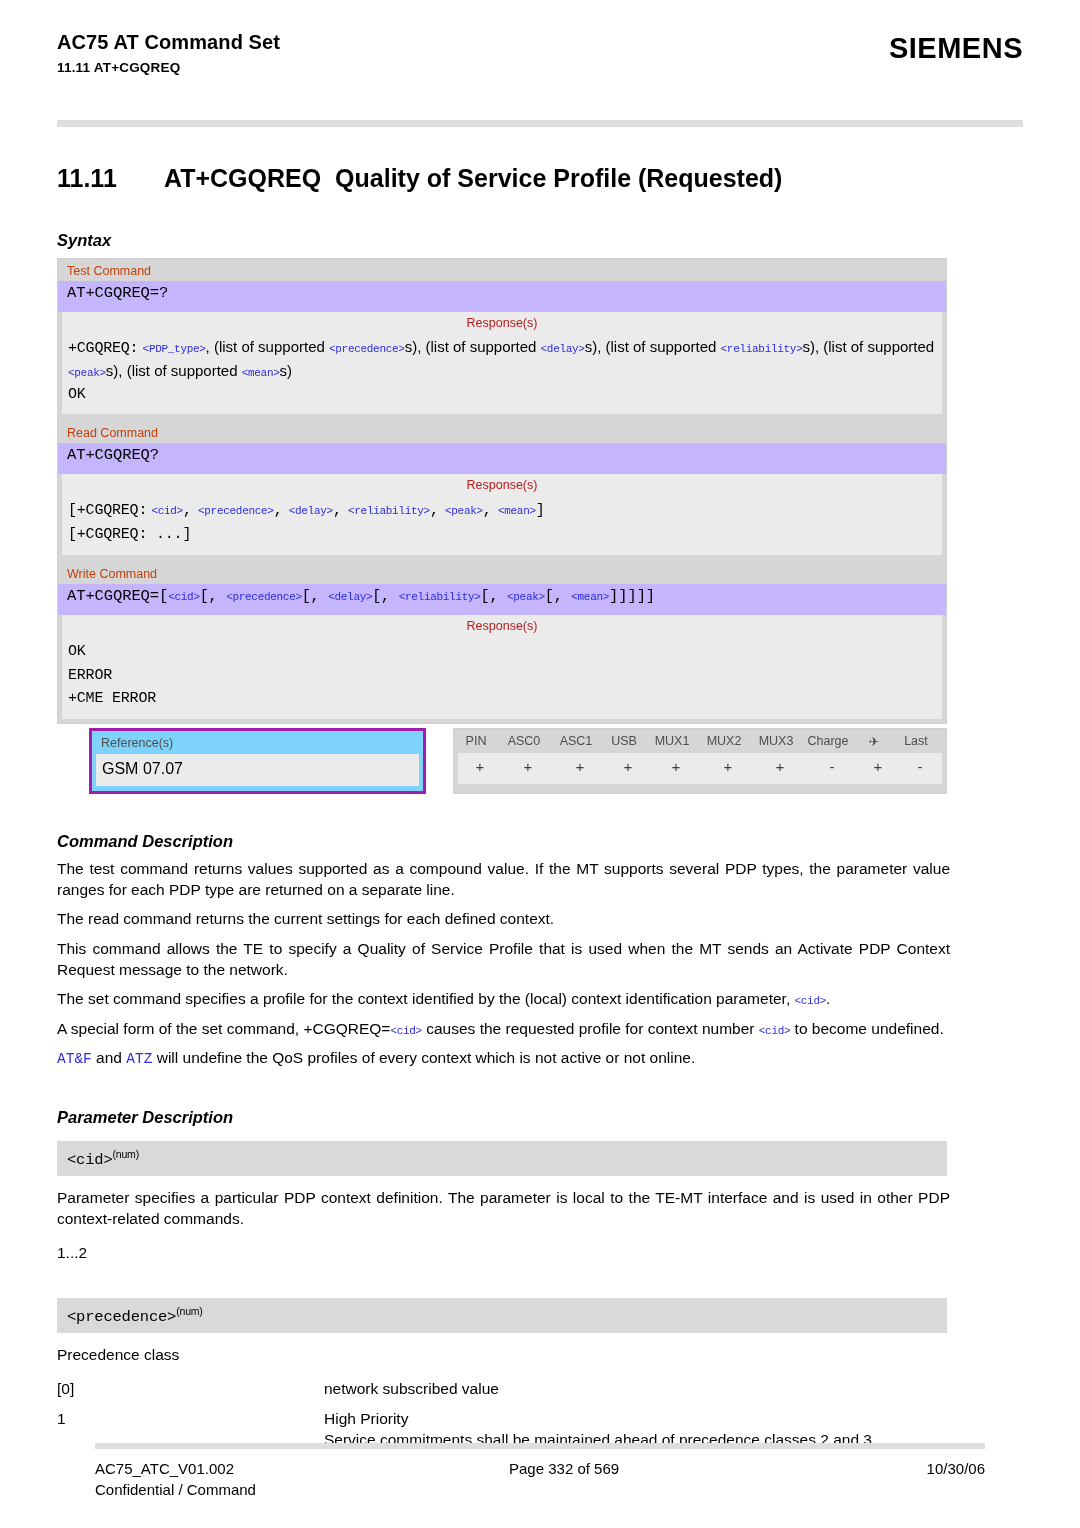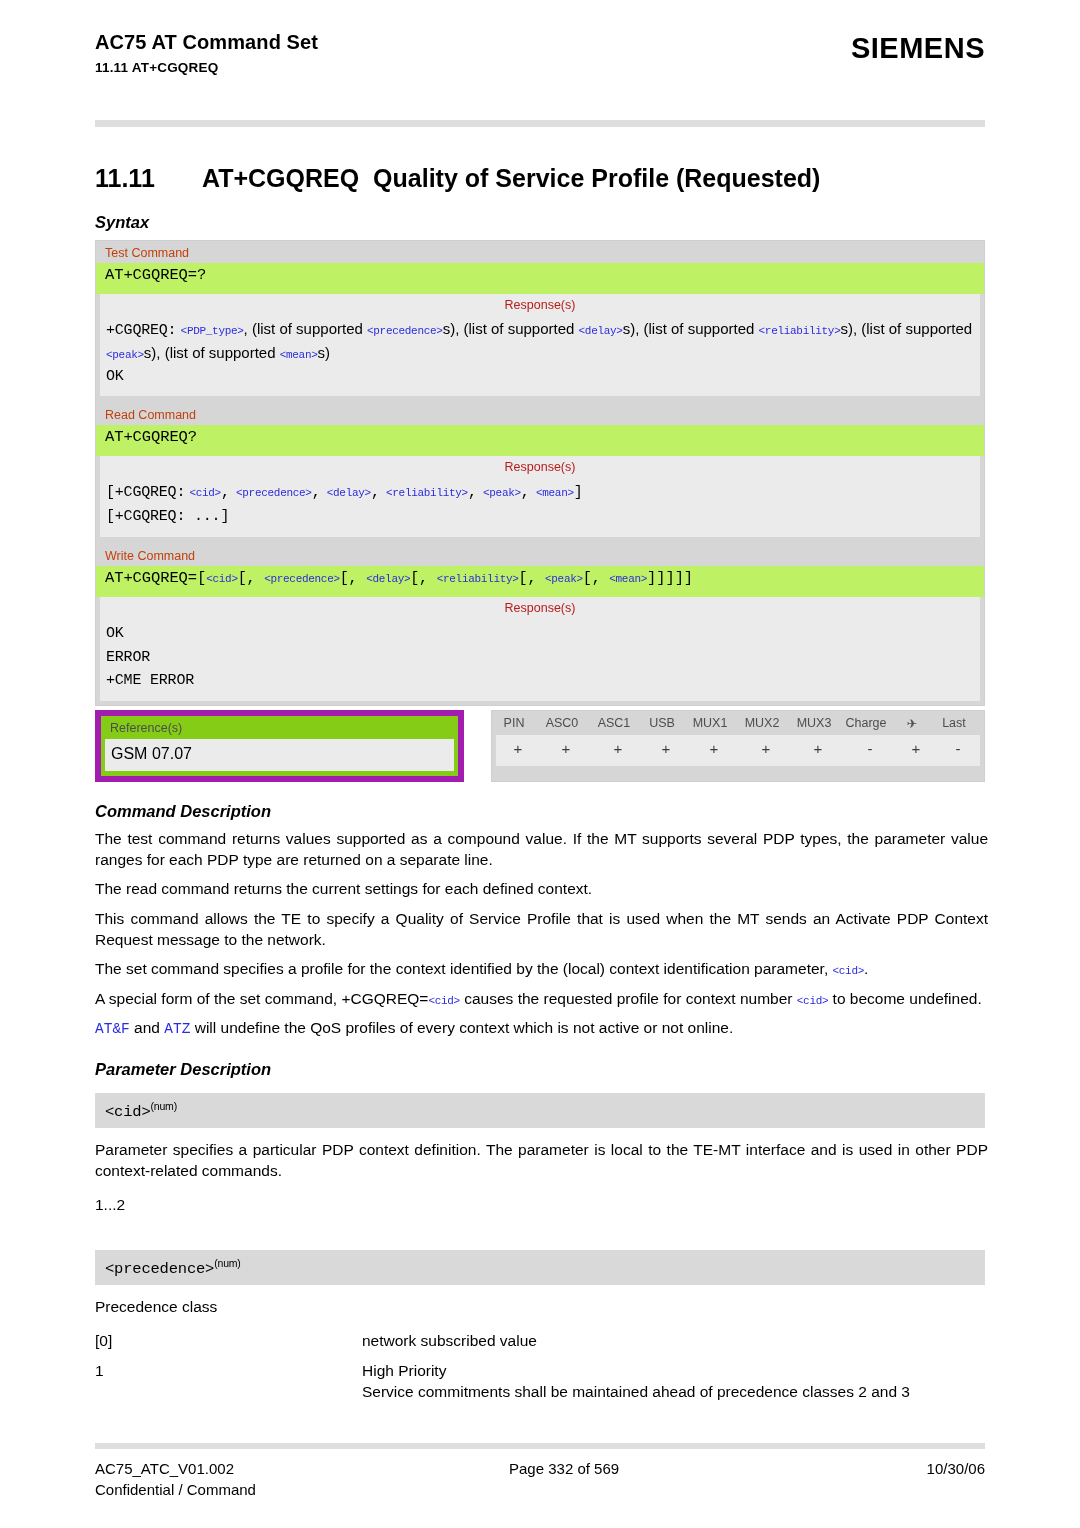--- a/index.html
+++ b/index.html
@@ -15,21 +15,21 @@
     color: #000000;
     overflow: hidden;
   }
 
   .page {
     position: absolute;
     left: 0; top: 0;
     width: 1080px;
     height: 1528px;
     box-sizing: border-box;
-    padding: 0 95px;
+    padding: 0 57px;
   }
 
   
   .doc-header {
     position: relative;
     padding-top: 30px;
     height: 74px;
   }
   .hdr-title {
     font-size: 20px;
@@ -67,38 +67,38 @@
     font-weight: bold;
     line-height: 1.2;
     white-space: pre;
   }
   .chapter-num { display: inline-block; width: 107px; }
 
   h3.sec {
     font-size: 16.5px;
     font-style: italic;
     font-weight: bold;
-    margin: 20px 0 8px 0;
+    margin: 38px 0 8px 0;
   }
 
   
   .syntax-box {
     width: 890px;
     border: 1px solid #cfcfcf;
     box-sizing: border-box;
     background: #d6d6d6;
   }
   .sx-label {
     background: #d6d6d6;
     font-size: 12.5px;
     color: #c2410c;
     padding: 5px 9px 3px 9px;
   }
   .sx-cmd {
-    background: #bef264;
+    background: #c4b5fd;
     font-family: "Liberation Mono", monospace;
     font-size: 15.5px;
     padding: 3px 9px 10px 9px;
     letter-spacing: -0.1px;
   }
   .sx-resp-wrap {
     background: #d6d6d6;
     padding: 0 4px 4px 4px;
   }
   .sx-resp-label {
@@ -134,23 +134,24 @@
   }
 
   
   .ref-row {
     display: flex;
     margin-top: 4px;
     width: 890px;
   }
   .ref-box {
     width: 378px;
-    background: #84cc16;
-    border: 6px solid #a21caf;
-    box-sizing: border-box;
+    background: #7dd3fc;
+    border: 3px solid #a21caf;
+    box-sizing: border-box;
+    margin-left: 32px;
   }
   .ref-label {
     font-size: 12.5px;
     color: #4d4d4d;
     padding: 5px 9px 4px 9px;
   }
   .ref-val-wrap { padding: 0 4px 5px 4px; }
   .ref-val {
     background: #ebebeb;
     font-size: 16px;

